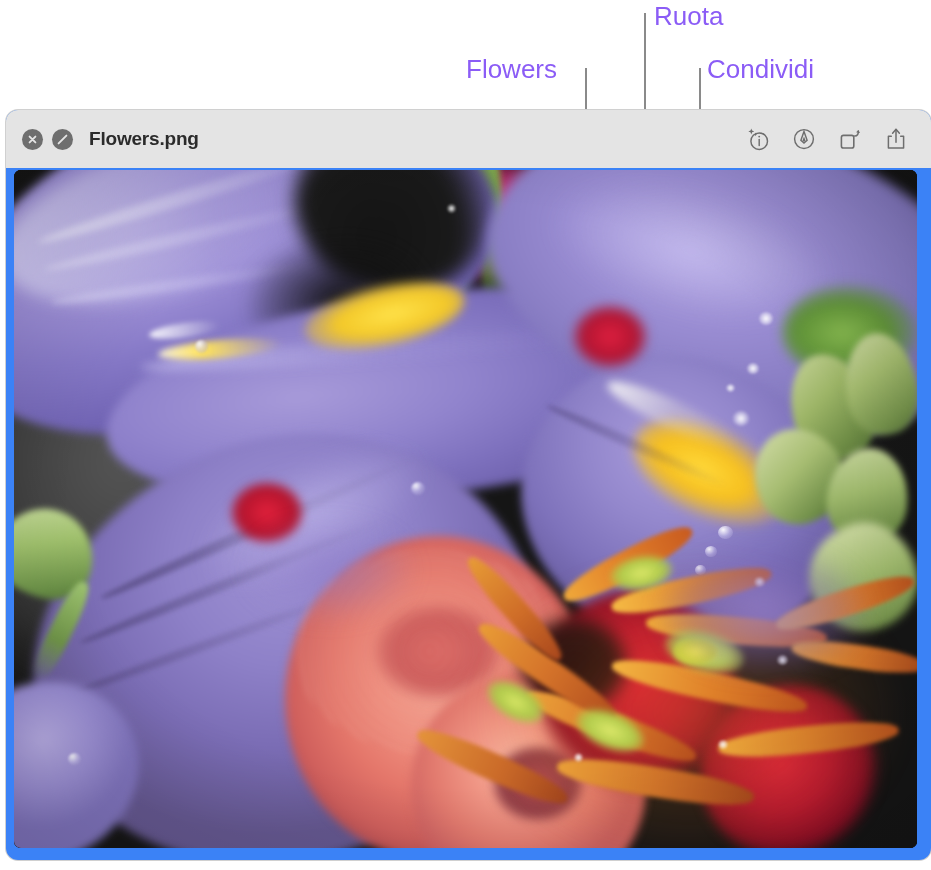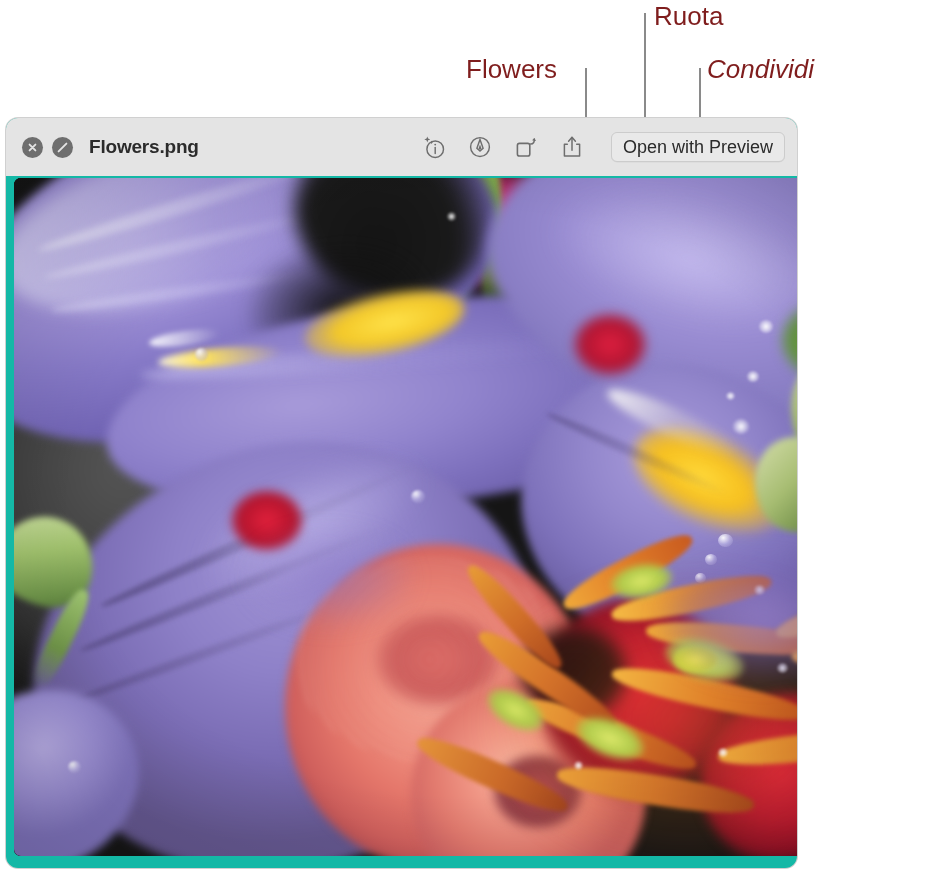--- a/index.html
+++ b/index.html
@@ -14,38 +14,38 @@
     overflow: hidden;
     font-family: "Liberation Sans", sans-serif;
     -webkit-font-smoothing: antialiased;
   }
 
   
   .callout-label {
     position: absolute;
     font-family: "Liberation Sans", sans-serif;
     font-size: 26px;
-    color: #7f1d1d;
+    color: #8b5cf6;
     white-space: nowrap;
     line-height: 1;
   }
   .leader-line {
     position: absolute;
     width: 2px;
     background: #8a8a8a;
   }
 
   
   .ql-window {
     position: absolute;
     left: 6px;
-    top: 118px;
-    width: 791px;
+    top: 110px;
+    width: 925px;
     height: 750px;
-    background: #14b8a6;
+    background: #3b82f6;
     border-radius: 12px 12px 12px 12px;
     box-shadow: 0 0 0 1px #d0d0d0;
     overflow: hidden;
   }
 
   .ql-toolbar {
     position: relative;
     height: 58px;
     background: #e4e4e4;
     display: flex;
@@ -162,21 +162,21 @@
   <span class="callout-label" style="left:466px; top:56px;">Flowers</span>
   <span class="leader-line" style="left:585px; top:68px; height:62px;"></span>
 </div>
 
 <div>
   <span class="callout-label" style="left:654px; top:3px;">Ruota</span>
   <span class="leader-line" style="left:644px; top:13px; height:117px;"></span>
 </div>
 
 <div>
-  <span class="callout-label" style="left:707px; top:56px;font-style:italic;">Condividi</span>
+  <span class="callout-label" style="left:707px; top:56px;">Condividi</span>
   <span class="leader-line" style="left:699px; top:68px; height:62px;"></span>
 </div>
 
 <div class="ql-window">
 
   <div class="ql-toolbar">
 
     <div class="tb-left">
       <span class="round-btn">
         <svg width="11" height="11" viewBox="0 0 11 11">
@@ -222,21 +222,20 @@
       </button>
 
       <button class="icon-btn">
         <svg width="30" height="30" viewBox="0 0 30 30" fill="none" stroke="#6e6e6e" stroke-width="1.5">
           <path d="M10.3 12.3 L7.4 12.3 L7.4 24.0 L22.6 24.0 L22.6 12.3 L19.7 12.3" stroke-linejoin="round" stroke-linecap="round"></path>
           <line x1="15" y1="5.6" x2="15" y2="18.2" stroke-linecap="round"></line>
           <path d="M11.6 9.2 L15 5.3 L18.4 9.2" stroke-linejoin="round" stroke-linecap="round"></path>
         </svg>
       </button>
 
-      <button class="open-btn">Open with Preview</button>
     </div>
   </div>
 
   <div class="photo-wrap">
     <div class="photo">
 
       <div class="bg-dark"></div>
 
       <div style="left:-4%; top:8%; width:40%; height:70%;
                   background: radial-gradient(ellipse at 40% 50%, #565656 0%, #3a3a3a 45%, rgba(25,25,25,0) 78%);

